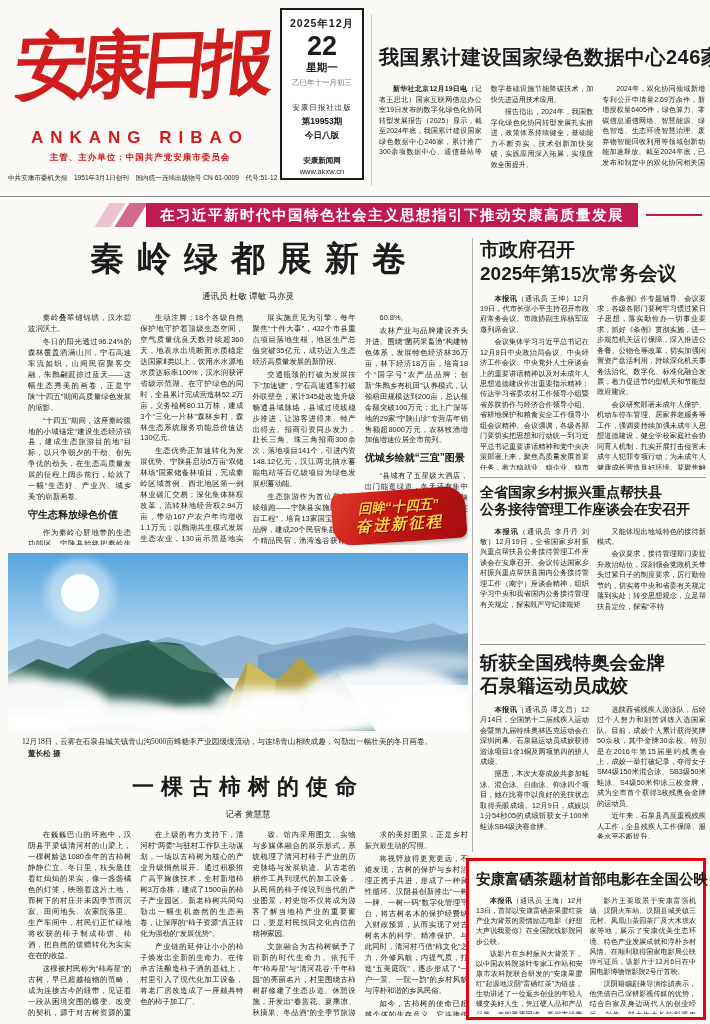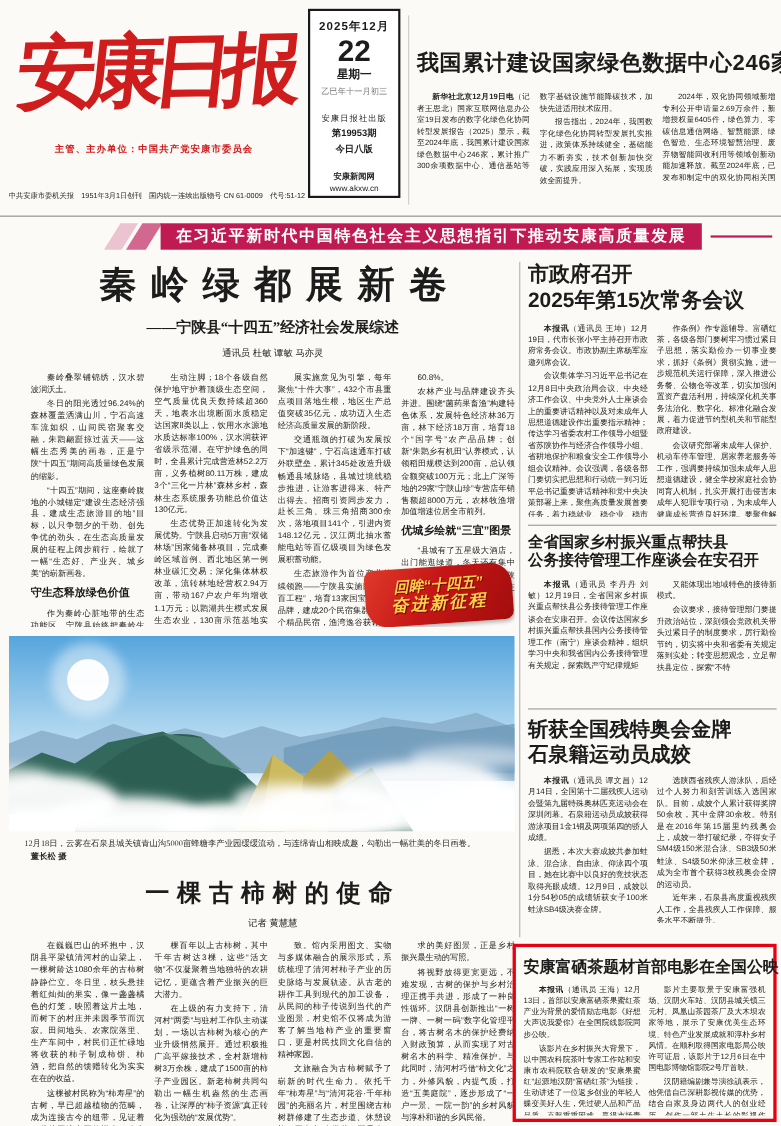--- a/index.html
+++ b/index.html
@@ -104,20 +104,21 @@
   .red-box .cols p { text-indent:2em; margin-bottom:2px; }
   .red-box .cols b { font-weight:bold; }
 </style>
 </head>
 <body>
 
 <div class="page">
 
   <div class="masthead">
     <div class="calligraphy">安康日报</div>
+    <div class="latin">ANKANG  RIBAO</div>
     <div class="organ">主管、主办单位：中国共产党安康市委员会</div>
   </div>
   <div class="meta-line">中共安康市委机关报　1951年3月1日创刊　国内统一连续出版物号 CN 61-0009　代号:51-12</div>
 
   <div class="date-box">
     <div class="d1">2025年12月</div>
     <div class="d2">22</div>
     <div class="d3">星期一</div>
     <div class="d4">乙巳年十一月初三</div>
     <div class="d5">安康日报社出版</div>
@@ -142,21 +143,20 @@
 
   <div class="banner">
     <div class="slash s1"></div>
     <div class="slash s2"></div>
     <div class="bar">在习近平新时代中国特色社会主义思想指引下推动安康高质量发展</div>
     <div class="tail"></div>
   </div>
 
   <div class="left-zone">
     <h1 class="main-headline">秦岭绿都展新卷</h1>
-    <div class="main-subhead">——宁陕县“十四五”经济社会发展综述</div>
     <div class="main-byline">通讯员 杜敏 谭敏 马亦灵</div>
 
     <div class="main-cols">
       <div class="col">
         <p>秦岭叠翠铺锦绣，汉水碧波润沃土。</p>
         <p>冬日的阳光透过96.24%的森林覆盖洒满山川，宁石高速车流如织，山间民宿聚客交融，朱鹮翩跹掠过蓝天——这幅生态秀美的画卷，正是宁陕“十四五”期间高质量绿色发展的缩影。</p>
         <p>“十四五”期间，这座秦岭腹地的小城锚定“建设生态经济强县，建成生态旅游目的地”目标，以只争朝夕的干劲、创先争优的劲头，在生态高质量发展的征程上阔步前行，绘就了一幅“生态好、产业兴、城乡美”的崭新画卷。</p>
         <div class="subhead">守生态释放绿色价值</div>
         <p>作为秦岭心脏地带的生态功能区，宁陕县始终把秦岭生态保护放在首位，严格落实《秦岭生态环境保护条例》，构建“国土、林业、水利、环保”一体县镇村三级生态网络，生态卫士借助智慧巡护APP，筑牢“人防+技防”立体化防护网。</p>
       </div>
@@ -225,21 +225,20 @@
     <div class="credit">董长松 摄</div>
 
     <h2 class="article2-title">一棵古柿树的使命</h2>
     <div class="article2-byline">记者 黄慧慧</div>
     <div class="article2-cols">
       <div class="col">
         <p>在巍巍巴山的环抱中，汉阴县平梁镇清河村的山梁上，一棵树龄达1080余年的古柿树静静伫立。冬日里，枝头悬挂着红灿灿的果实，像一盏盏橘色的灯笼，映照着这片土地，而树下的村庄并未因季节而沉寂。田间地头、农家院落里、生产车间中，村民们正忙碌地将收获的柿子制成柿饼、柿酒，把自然的馈赠转化为实实在在的收益。</p>
         <p>这棵被村民称为“柿寿星”的古树，早已超越植物的范畴，成为连接古今的纽带，见证着一段从困境突围的蝶变。改变的契机，源于对古树资源的重新审视与科学规划。村里现存266</p>
       </div>
       <div class="col">
-        <p>棵百年以上古柿树，其中千年古树达3棵，这些“活文物”不仅凝聚着当地独特的农耕记忆，更蕴含着产业振兴的巨大潜力。</p>
         <p>在上级的有力支持下，清河村“两委”与驻村工作队主动谋划，一场以古柿树为核心的产业升级悄然展开。通过积极推广高平嫁接技术，全村新增柿树3万余株，建成了1500亩的柿子产业园区。新老柿树共同勾勒出一幅生机盎然的生态画卷，让深厚的“柿子资源”真正转化为强劲的“发展优势”。</p>
         <p>产业链的延伸让小小的柿子焕发出全新的生命力。在传承古法酿造柿子酒的基础上，村里引入了现代化加工设备，将老厂房改造成了一座颇具特色的柿子加工厂。</p>
       </div>
       <div class="col">
         <p>致。馆内采用图文、实物与多媒体融合的展示形式，系统梳理了清河村柿子产业的历史脉络与发展轨迹。从古老的耕作工具到现代的加工设备，从民间的柿子传说到当代的产业图景，村史馆不仅将成为游客了解当地柿产业的重要窗口，更是村民找回文化自信的精神家园。</p>
         <p>文旅融合为古柿树赋予了崭新的时代生命力。依托千年“柿寿星”与“清河花谷·千年柿园”的亮丽名片，村里围绕古柿树群修建了生态步道、休憩设施，开发出“春赏花、夏乘凉、秋摘果、冬品酒”的全季节旅游体验。</p>
 
       </div>
       <div class="col">
         <p>求的美好图景，正是乡村振兴最生动的写照。</p>
@@ -256,21 +255,21 @@
     <div class="story">
       <h3 class="h-a">市政府召开</h3>
       <h3 class="h-a">2025年第15次常务会议</h3>
       <div class="cols ca">
         <div class="c">
           <p><b>本报讯</b><span>（通讯员 王坤）12月19日，代市长张小平主持召开市政府常务会议。市政协副主席杨军应邀列席会议。</span></p>
           <p>会议集体学习习近平总书记在12月8日中央政治局会议、中央经济工作会议、中央党外人士座谈会上的重要讲话精神以及对未成年人思想道德建设作出重要指示精神；传达学习省委农村工作领导小组暨省苏陕协作与经济合作领导小组、省耕地保护和粮食安全工作领导小组会议精神。会议强调，各级各部门要切实把思想和行动统一到习近平总书记重要讲话精神和党中央决策部署上来，聚焦高质量发展首要任务，着力稳就业、稳企业、稳市场、稳预期，奋力完成全年经济社会发展目标任务，确保“十五五”实现良好开局。</p>
 
         </div>
         <div class="c">
-          <p>作条例》作专题辅导。富硒红茶，各级各部门要树牢习惯过紧日子思想，落实勤俭办一切事业要求，抓好《条例》贯彻实施，进一步规范机关运行保障，深入推进公务餐、公物仓等改革，切实加强闲置资产盘活利用，持续深化机关事务法治化、数字化、标准化融合发展，着力促进节约型机关和节能型政府建设。</p>
+          <p>作条例》作专题辅导。会议要求，各级各部门要树牢习惯过紧日子思想，落实勤俭办一切事业要求，抓好《条例》贯彻实施，进一步规范机关运行保障，深入推进公务餐、公物仓等改革，切实加强闲置资产盘活利用，持续深化机关事务法治化、数字化、标准化融合发展，着力促进节约型机关和节能型政府建设。</p>
           <p>会议研究部署未成年人保护、机动车停车管理、居家养老服务等工作，强调要持续加强未成年人思想道德建设，健全学校家庭社会协同育人机制，扎实开展打击侵害未成年人犯罪专项行动，为未成年人健康成长营造良好环境。要聚焦解决停车供需矛盾，科学合理配置停车资源。会议还研究了其他事项。</p>
         </div>
       </div>
     </div>
 
     <hr class="story-divider">
 
     <div class="story">
       <h3 class="h-b">全省国家乡村振兴重点帮扶县</h3>
       <h3 class="h-b">公务接待管理工作座谈会在安召开</h3>

